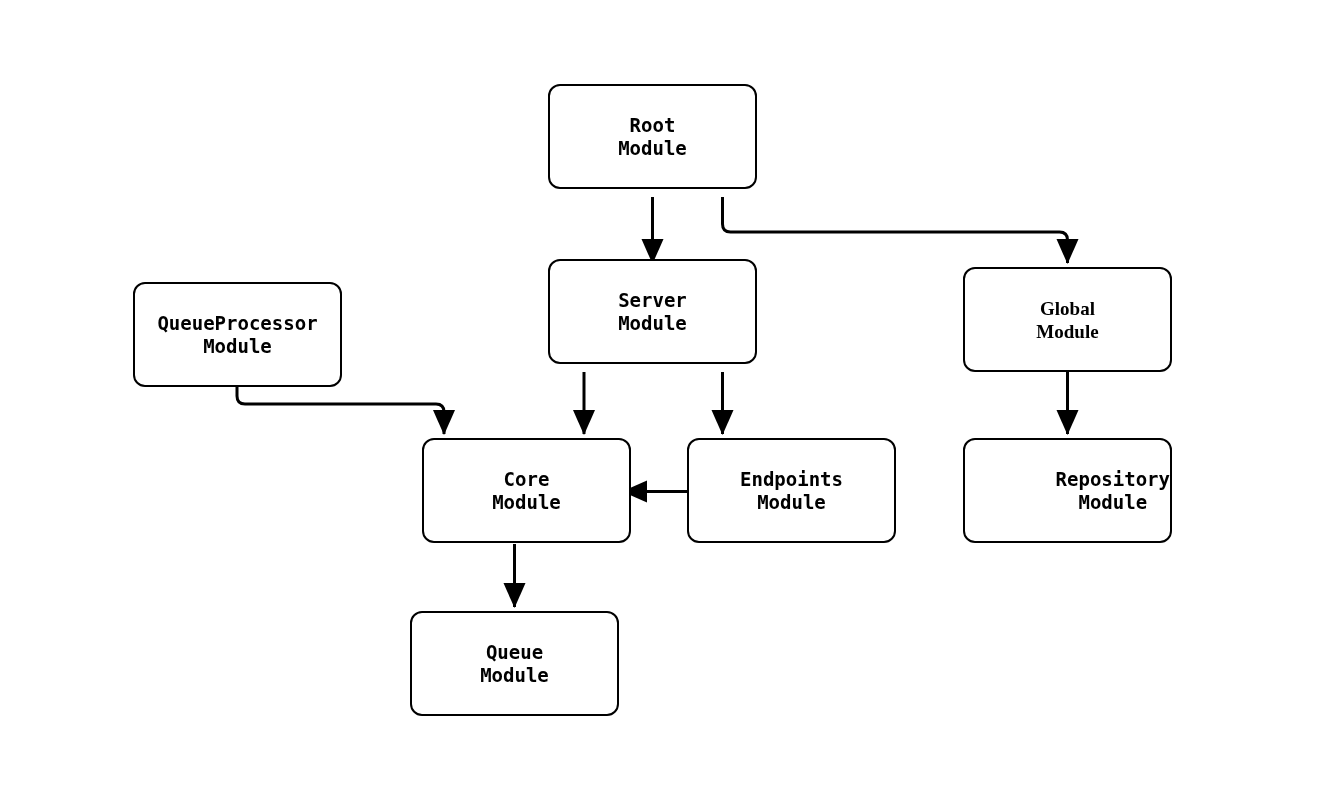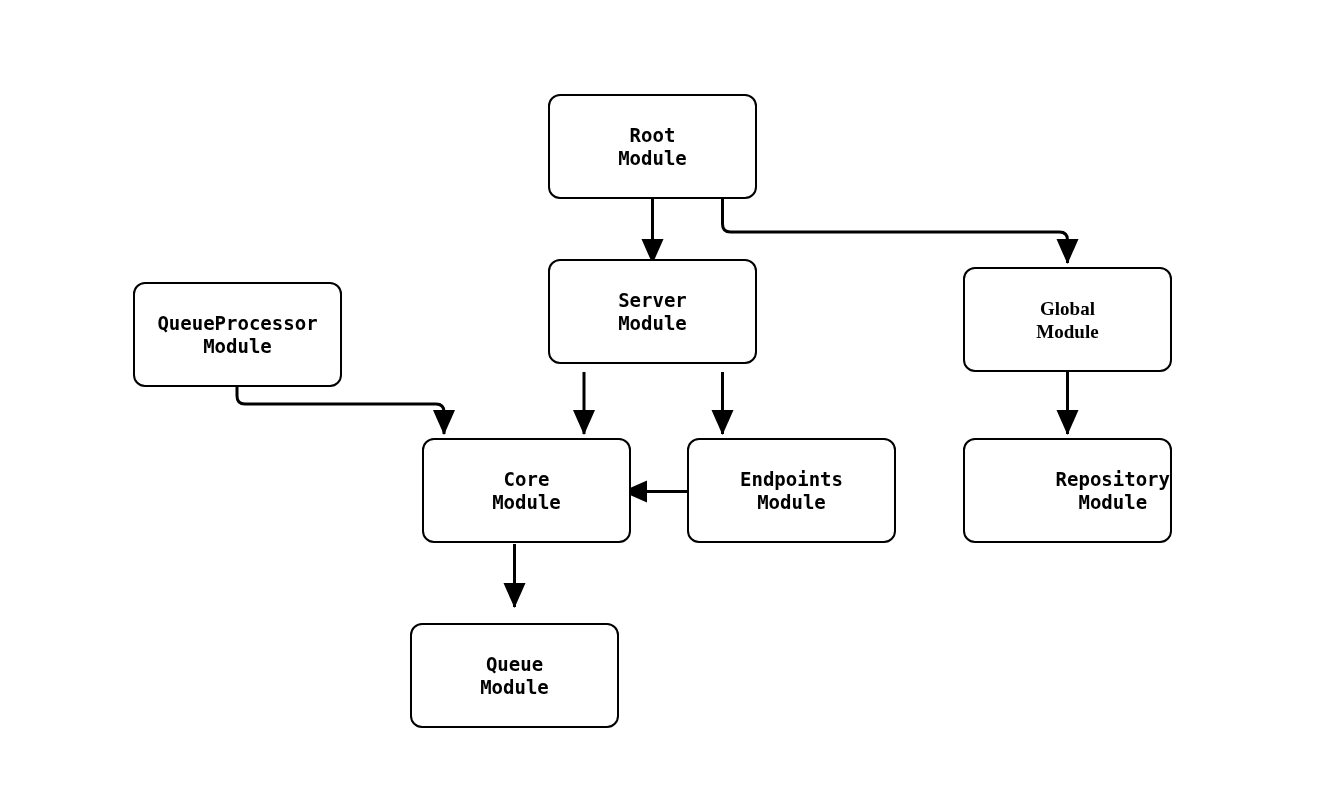--- a/index.html
+++ b/index.html
@@ -60,21 +60,21 @@
     <path class="edge" d="M652.5 197 L652.5 263" marker-end="url(#arrow)"></path>
     <path class="edge" d="M722.5 197 L722.5 224 Q722.5 232 730.5 232 L1059.5 232 Q1067.5 232 1067.5 240 L1067.5 263" marker-end="url(#arrow)"></path>
     <path class="edge" d="M237 372 L237 396 Q237 404 245 404 L436 404 Q444 404 444 412 L444 434" marker-end="url(#arrow)"></path>
     <path class="edge" d="M584 372 L584 434" marker-end="url(#arrow)"></path>
     <path class="edge" d="M722.5 372 L722.5 434" marker-end="url(#arrow)"></path>
     <path class="edge" d="M687 491.5 L623 491.5" marker-end="url(#arrow)"></path>
     <path class="edge" d="M1067.5 372 L1067.5 434" marker-end="url(#arrow)"></path>
     <path class="edge" d="M514.5 544 L514.5 607" marker-end="url(#arrow)"></path>
   </svg>
 
-  <div class="node" style="left:548px; top:94px;">
+  <div class="node" style="left:548px; top:84px;">
     <span class="label">Root
 Module</span>
   </div>
 
   <div class="node" style="left:133px; top:259px;margin-top:23px;">
     <span class="label">QueueProcessor
 Module</span>
   </div>
 
   <div class="node" style="left:548px; top:259px;">
@@ -95,18 +95,18 @@
   <div class="node" style="left:687px; top:438px;">
     <span class="label">Endpoints
 Module</span>
   </div>
 
   <div class="node" style="left:963px; top:438px;justify-content:flex-end;">
     <span class="label">Repository
 Module</span>
   </div>
 
-  <div class="node" style="left:410px; top:611px;margin-top:12px;">
+  <div class="node" style="left:410px; top:611px;">
     <span class="label">Queue
 Module</span>
   </div>
 
 </div>
 
 </body></html>

